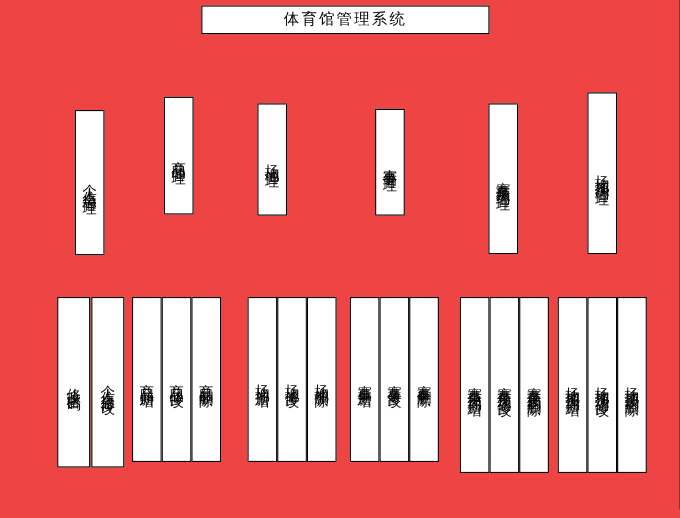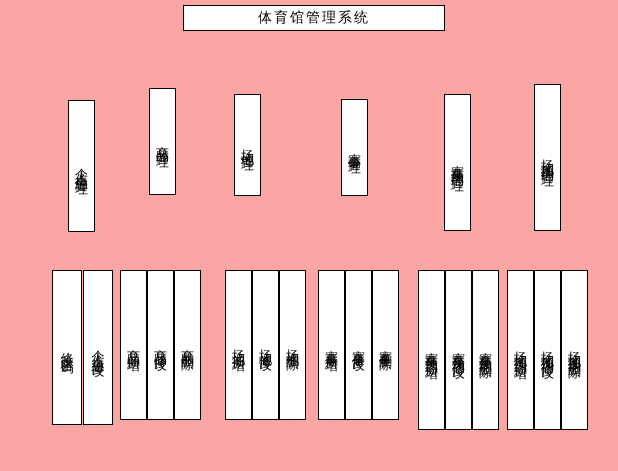--- a/index.html
+++ b/index.html
@@ -5,21 +5,21 @@
   html, body {
     margin: 0;
     padding: 0;
     background: #000000;
     font-family: "Liberation Sans", "DejaVu Sans", sans-serif;
   }
   .canvas {
     position: relative;
     width: 618px;
     height: 471px;
-    background: #fca5a5;
+    background: #ef4444;
     overflow: hidden;
   }
   .box {
     position: absolute;
     background: #ffffff;
     border: 1px solid #000000;
     color: #000000;
     display: flex;
     align-items: center;
     justify-content: center;

